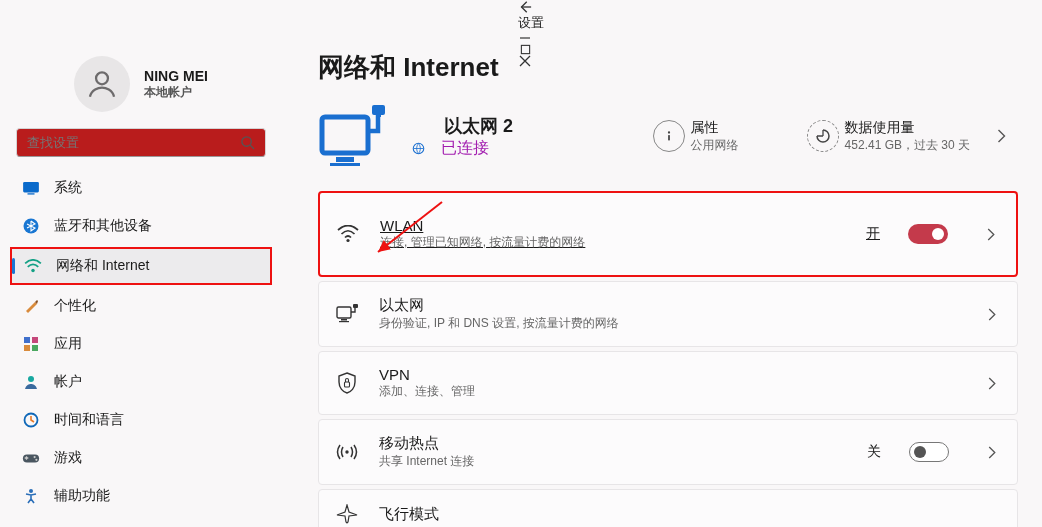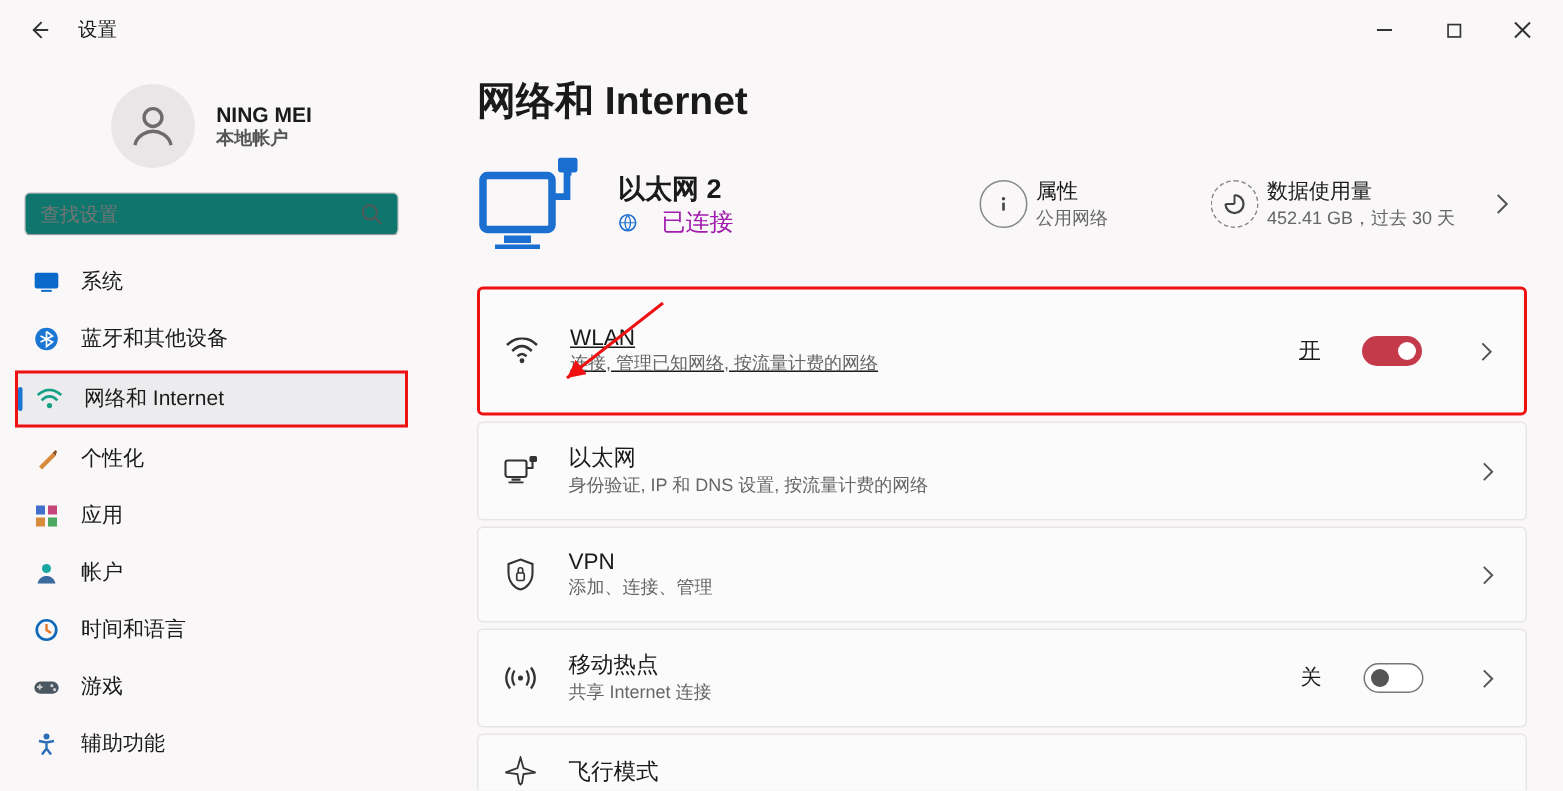--- a/index.html
+++ b/index.html
@@ -1,40 +1,40 @@
 <!DOCTYPE html>
 <html><head>
 <meta charset="utf-8">
 <style>
   * { box-sizing: border-box; margin: 0; padding: 0; }
   html, body { width: 1042px; height: 527px; font-family: "Segoe UI", "Microsoft YaHei", sans-serif; background: #f9f7f8; color: #1a1a1a; overflow: hidden; font-size: 14px; }
-  .titlebar { height: 40px; display: flex; align-items: center; padding: 0 4px 0 12px; }
+  .titlebar { height: 40px; display: flex; align-items: center; padding: 0 4px 0 12px; flex-direction: column; }
   .titlebar .back { width: 28px; height: 28px; display:flex; align-items:center; justify-content:center; cursor:pointer; border-radius:4px; }
   .titlebar .title { margin-left: 12px; font-size: 13px; }
   .titlebar .spacer { flex: 1; }
   .winbtn { width: 46px; height: 32px; display:flex; align-items:center; justify-content:center; cursor:pointer; }
   .app { display: flex; height: calc(527px - 40px); }
   .sidebar { width: 282px; padding: 8px 10px 8px 10px; }
   .user-row { display:flex; align-items:center; gap: 14px; padding: 8px 8px 16px 8px; justify-content: center; }
   .avatar { width: 56px; height: 56px; border-radius: 50%; background: #e8e6e7; display:flex; align-items:center; justify-content:center; }
   .user-name { font-size: 14px; font-weight: 600; }
   .user-sub { font-size: 12px; color: #555; font-weight: bold; }
-  .search { display:flex; align-items:center; background:#0f766e; border:1px solid #d5d3d4; border-bottom:1.5px solid #9a9899; border-radius:4px; padding: 6px 10px; margin: 0 6px 14px 6px; }
+  .search { display:flex; align-items:center; background:#b91c1c; border:1px solid #d5d3d4; border-bottom:1.5px solid #9a9899; border-radius:4px; padding: 6px 10px; margin: 0 6px 14px 6px; }
   .search input { border:none; outline:none; flex:1; background:transparent; font-size:13px; }
   .nav { display:flex; flex-direction:column; gap: 4px; }
   .nav-item { display:flex; align-items:center; gap: 14px; padding: 8px 12px; border-radius:4px; cursor:pointer; position:relative; }
   .nav-item.active { background:#ecebed; }
   .nav-item.active::before { content:""; position:absolute; left:0; top:9px; bottom:9px; width:3px; background:#1976d2; border-radius:2px; }
   .nav-item.boxed { border:2px solid #e11; border-radius:0; }
   .nav-icon { width:18px; height:18px; display:flex; align-items:center; justify-content:center; }
   .main { flex:1; padding: 10px 24px 0 36px; overflow:hidden; }
   .page-title { font-size: 26px; font-weight: 600; margin-bottom: 20px; }
   .status-row { display:flex; align-items:center; gap: 20px; margin-bottom: 24px; padding-right: 6px; }
   .big-icon { width: 74px; height: 62px; }
-  .status-text .heading { font-size: 18px; font-weight:600; }
+  .status-text .heading { font-size: 18px; font-weight:600;margin-left:32px; }
   .status-text .sub { color:#a21caf; font-size:16px; display:flex; align-items:center; gap:16px; }
   .status-spacer { flex:1; }
   .prop-block { display:flex; align-items:center; gap: 6px; }
   .prop-block .tcol .t { font-size:14px; font-weight:500; }
   .prop-block .tcol .s { font-size:12px; color:#666; }
   .round-icon { width:32px; height:32px; border:1.2px solid #888; border-radius:50%; display:flex; align-items:center; justify-content:center; }
   .chev { width:22px; display:flex; align-items:center; justify-content:center; color:#666; }
   .cards { display:flex; flex-direction:column; gap: 4px; }
   .card { background:#fcfbfc; border:1px solid #e7e5e7; border-radius:4px; display:flex; align-items:center; padding: 14px 14px; gap:18px; cursor:pointer; }
   .card.highlight { border:2px solid #e11; padding: 24px 14px; text-decoration: underline; }

